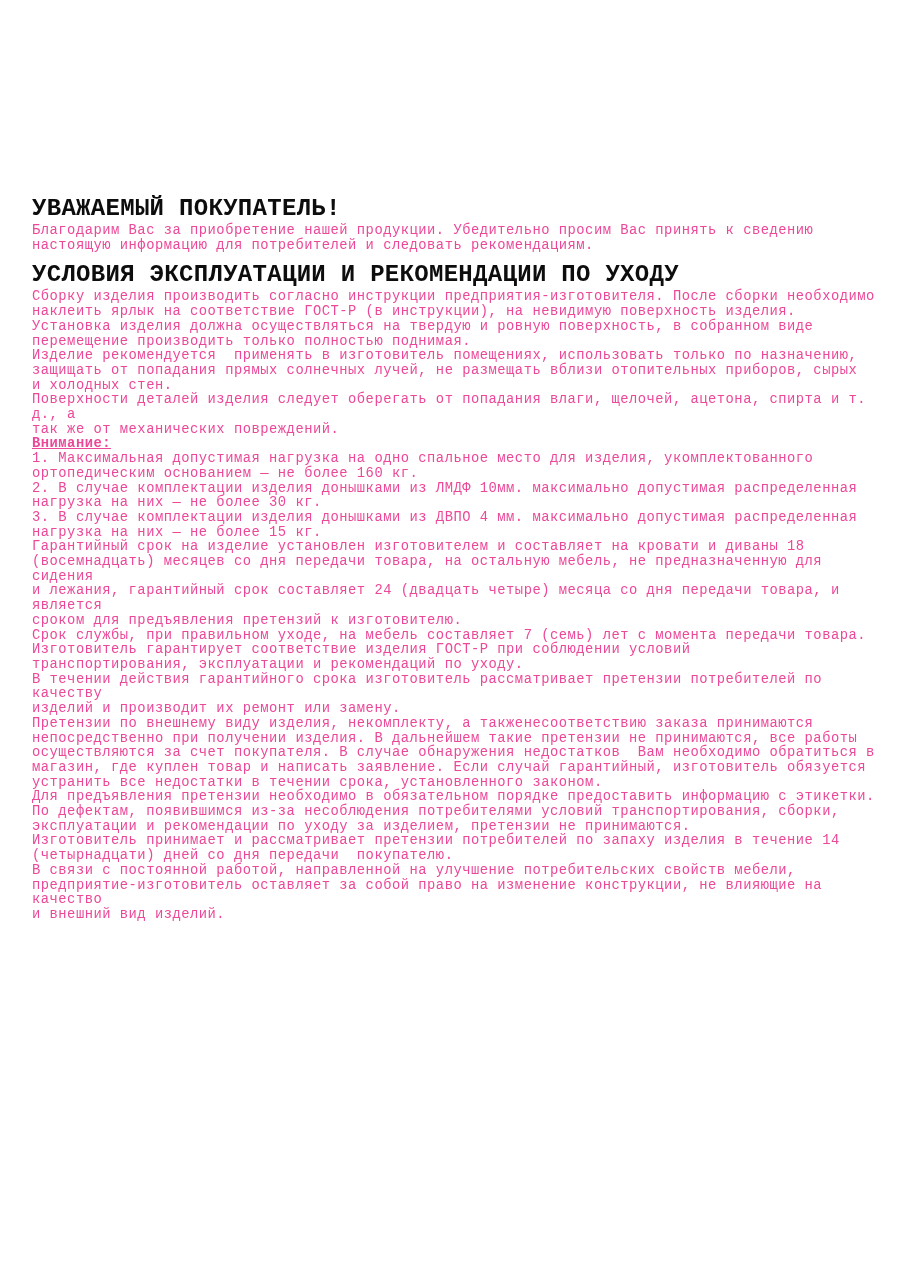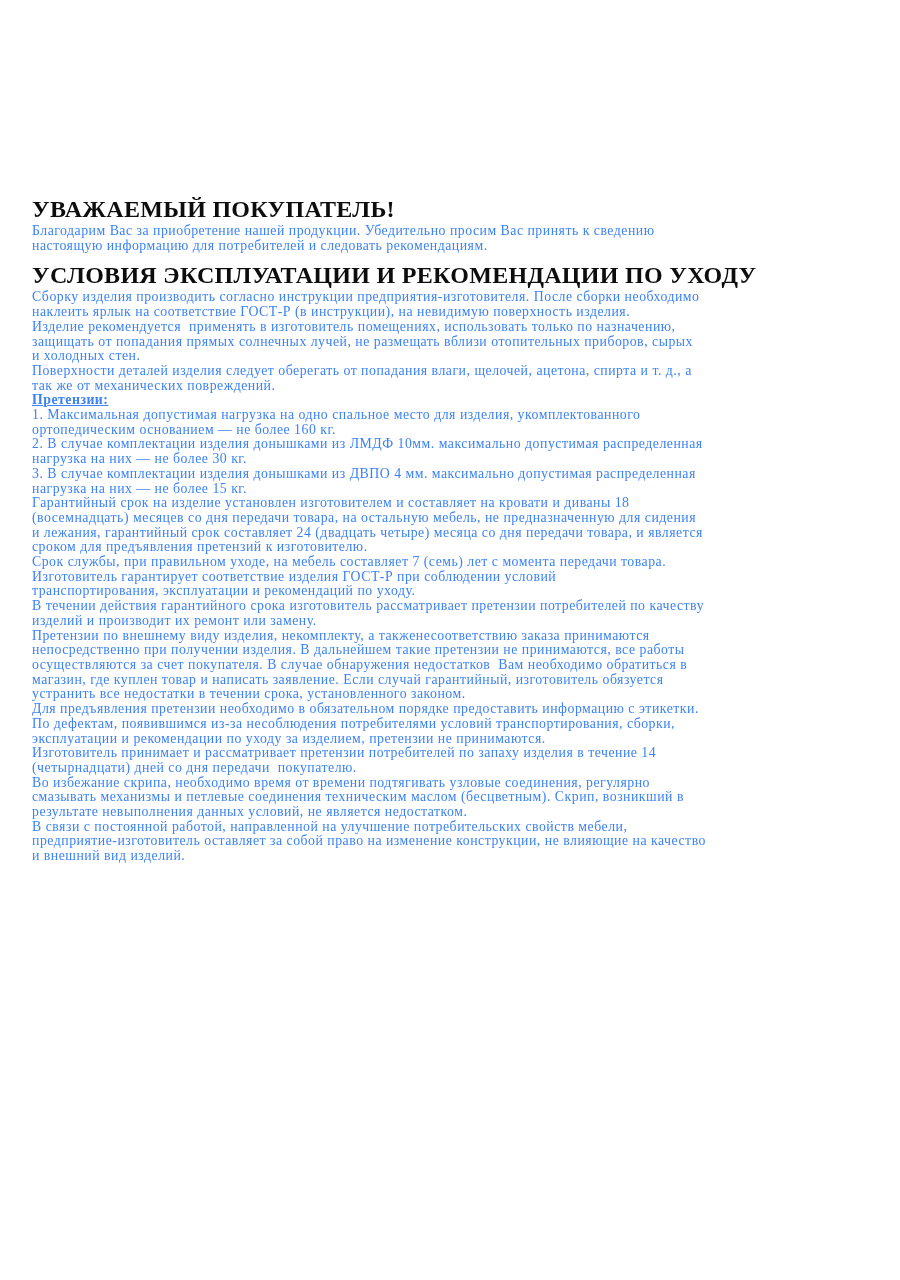--- a/index.html
+++ b/index.html
@@ -11,37 +11,37 @@
     width: 900px;
     height: 1280px;
     overflow: hidden;
   }
   .page {
     box-sizing: border-box;
     width: 900px;
     height: 1280px;
     padding: 187px 14px 0 32px;
     background: #ffffff;
-    font-family: Liberation Serif, serif;
+    font-family: Liberation Mono, monospace;
   }
   section { margin: 0; padding: 0; }
   .doc-heading {
     font-size: 24px;
     line-height: 22px;
     font-weight: 700;
     letter-spacing: 0.3px;
     color: #0d0d0d;
     margin: 11px 0 4px 0;
     white-space: pre-wrap;
   }
   .doc-text {
     font-size: 13.8px;
     line-height: 14.7px;
     letter-spacing: 0.5px;
-    color: #3b82f6;
+    color: #ec4899;
     margin: 0;
     white-space: pre-wrap;
   }
   .attention {
     font-weight: 700;
     text-decoration: underline;
   }
 </style>
 </head>
 <body>
@@ -51,26 +51,28 @@
   <section>
     <h1 class="doc-heading">УВАЖАЕМЫЙ ПОКУПАТЕЛЬ!</h1>
     <p class="doc-text">Благодарим Вас за приобретение нашей продукции. Убедительно просим Вас принять к сведению
 настоящую информацию для потребителей и следовать рекомендациям.</p>
   </section>
 
   <section>
     <h1 class="doc-heading">УСЛОВИЯ ЭКСПЛУАТАЦИИ И РЕКОМЕНДАЦИИ ПО УХОДУ</h1>
     <p class="doc-text">Сборку изделия производить согласно инструкции предприятия-изготовителя. После сборки необходимо
 наклеить ярлык на соответствие ГОСТ-Р (в инструкции), на невидимую поверхность изделия.</p>
+    <p class="doc-text">Установка изделия должна осуществляться на твердую и ровную поверхность, в собранном виде
+перемещение производить только полностью поднимая.</p>
     <p class="doc-text">Изделие рекомендуется  применять в изготовитель помещениях, использовать только по назначению,
 защищать от попадания прямых солнечных лучей, не размещать вблизи отопительных приборов, сырых
 и холодных стен.</p>
     <p class="doc-text">Поверхности деталей изделия следует оберегать от попадания влаги, щелочей, ацетона, спирта и т. д., а
 так же от механических повреждений.</p>
-    <p class="doc-text attention">Претензии:</p>
+    <p class="doc-text attention">Внимание:</p>
     <p class="doc-text">1. Максимальная допустимая нагрузка на одно спальное место для изделия, укомплектованного
 ортопедическим основанием — не более 160 кг.</p>
     <p class="doc-text">2. В случае комплектации изделия донышками из ЛМДФ 10мм. максимально допустимая распределенная
 нагрузка на них — не более 30 кг.</p>
     <p class="doc-text">3. В случае комплектации изделия донышками из ДВПО 4 мм. максимально допустимая распределенная
 нагрузка на них — не более 15 кг.</p>
   </section>
 
   <section>
     <p class="doc-text">Гарантийный срок на изделие установлен изготовителем и составляет на кровати и диваны 18
@@ -88,21 +90,18 @@
 магазин, где куплен товар и написать заявление. Если случай гарантийный, изготовитель обязуется
 устранить все недостатки в течении срока, установленного законом.</p>
     <p class="doc-text">Для предъявления претензии необходимо в обязательном порядке предоставить информацию с этикетки.</p>
     <p class="doc-text">По дефектам, появившимся из-за несоблюдения потребителями условий транспортирования, сборки,
 эксплуатации и рекомендации по уходу за изделием, претензии не принимаются.</p>
     <p class="doc-text">Изготовитель принимает и рассматривает претензии потребителей по запаху изделия в течение 14
 (четырнадцати) дней со дня передачи  покупателю.</p>
   </section>
 
   <section>
-    <p class="doc-text">Во избежание скрипа, необходимо время от времени подтягивать узловые соединения, регулярно
-смазывать механизмы и петлевые соединения техническим маслом (бесцветным). Скрип, возникший в
-результате невыполнения данных условий, не является недостатком.</p>
     <p class="doc-text">В связи с постоянной работой, направленной на улучшение потребительских свойств мебели,
 предприятие-изготовитель оставляет за собой право на изменение конструкции, не влияющие на качество
 и внешний вид изделий.</p>
   </section>
 
 </div>
 
 </body></html>

